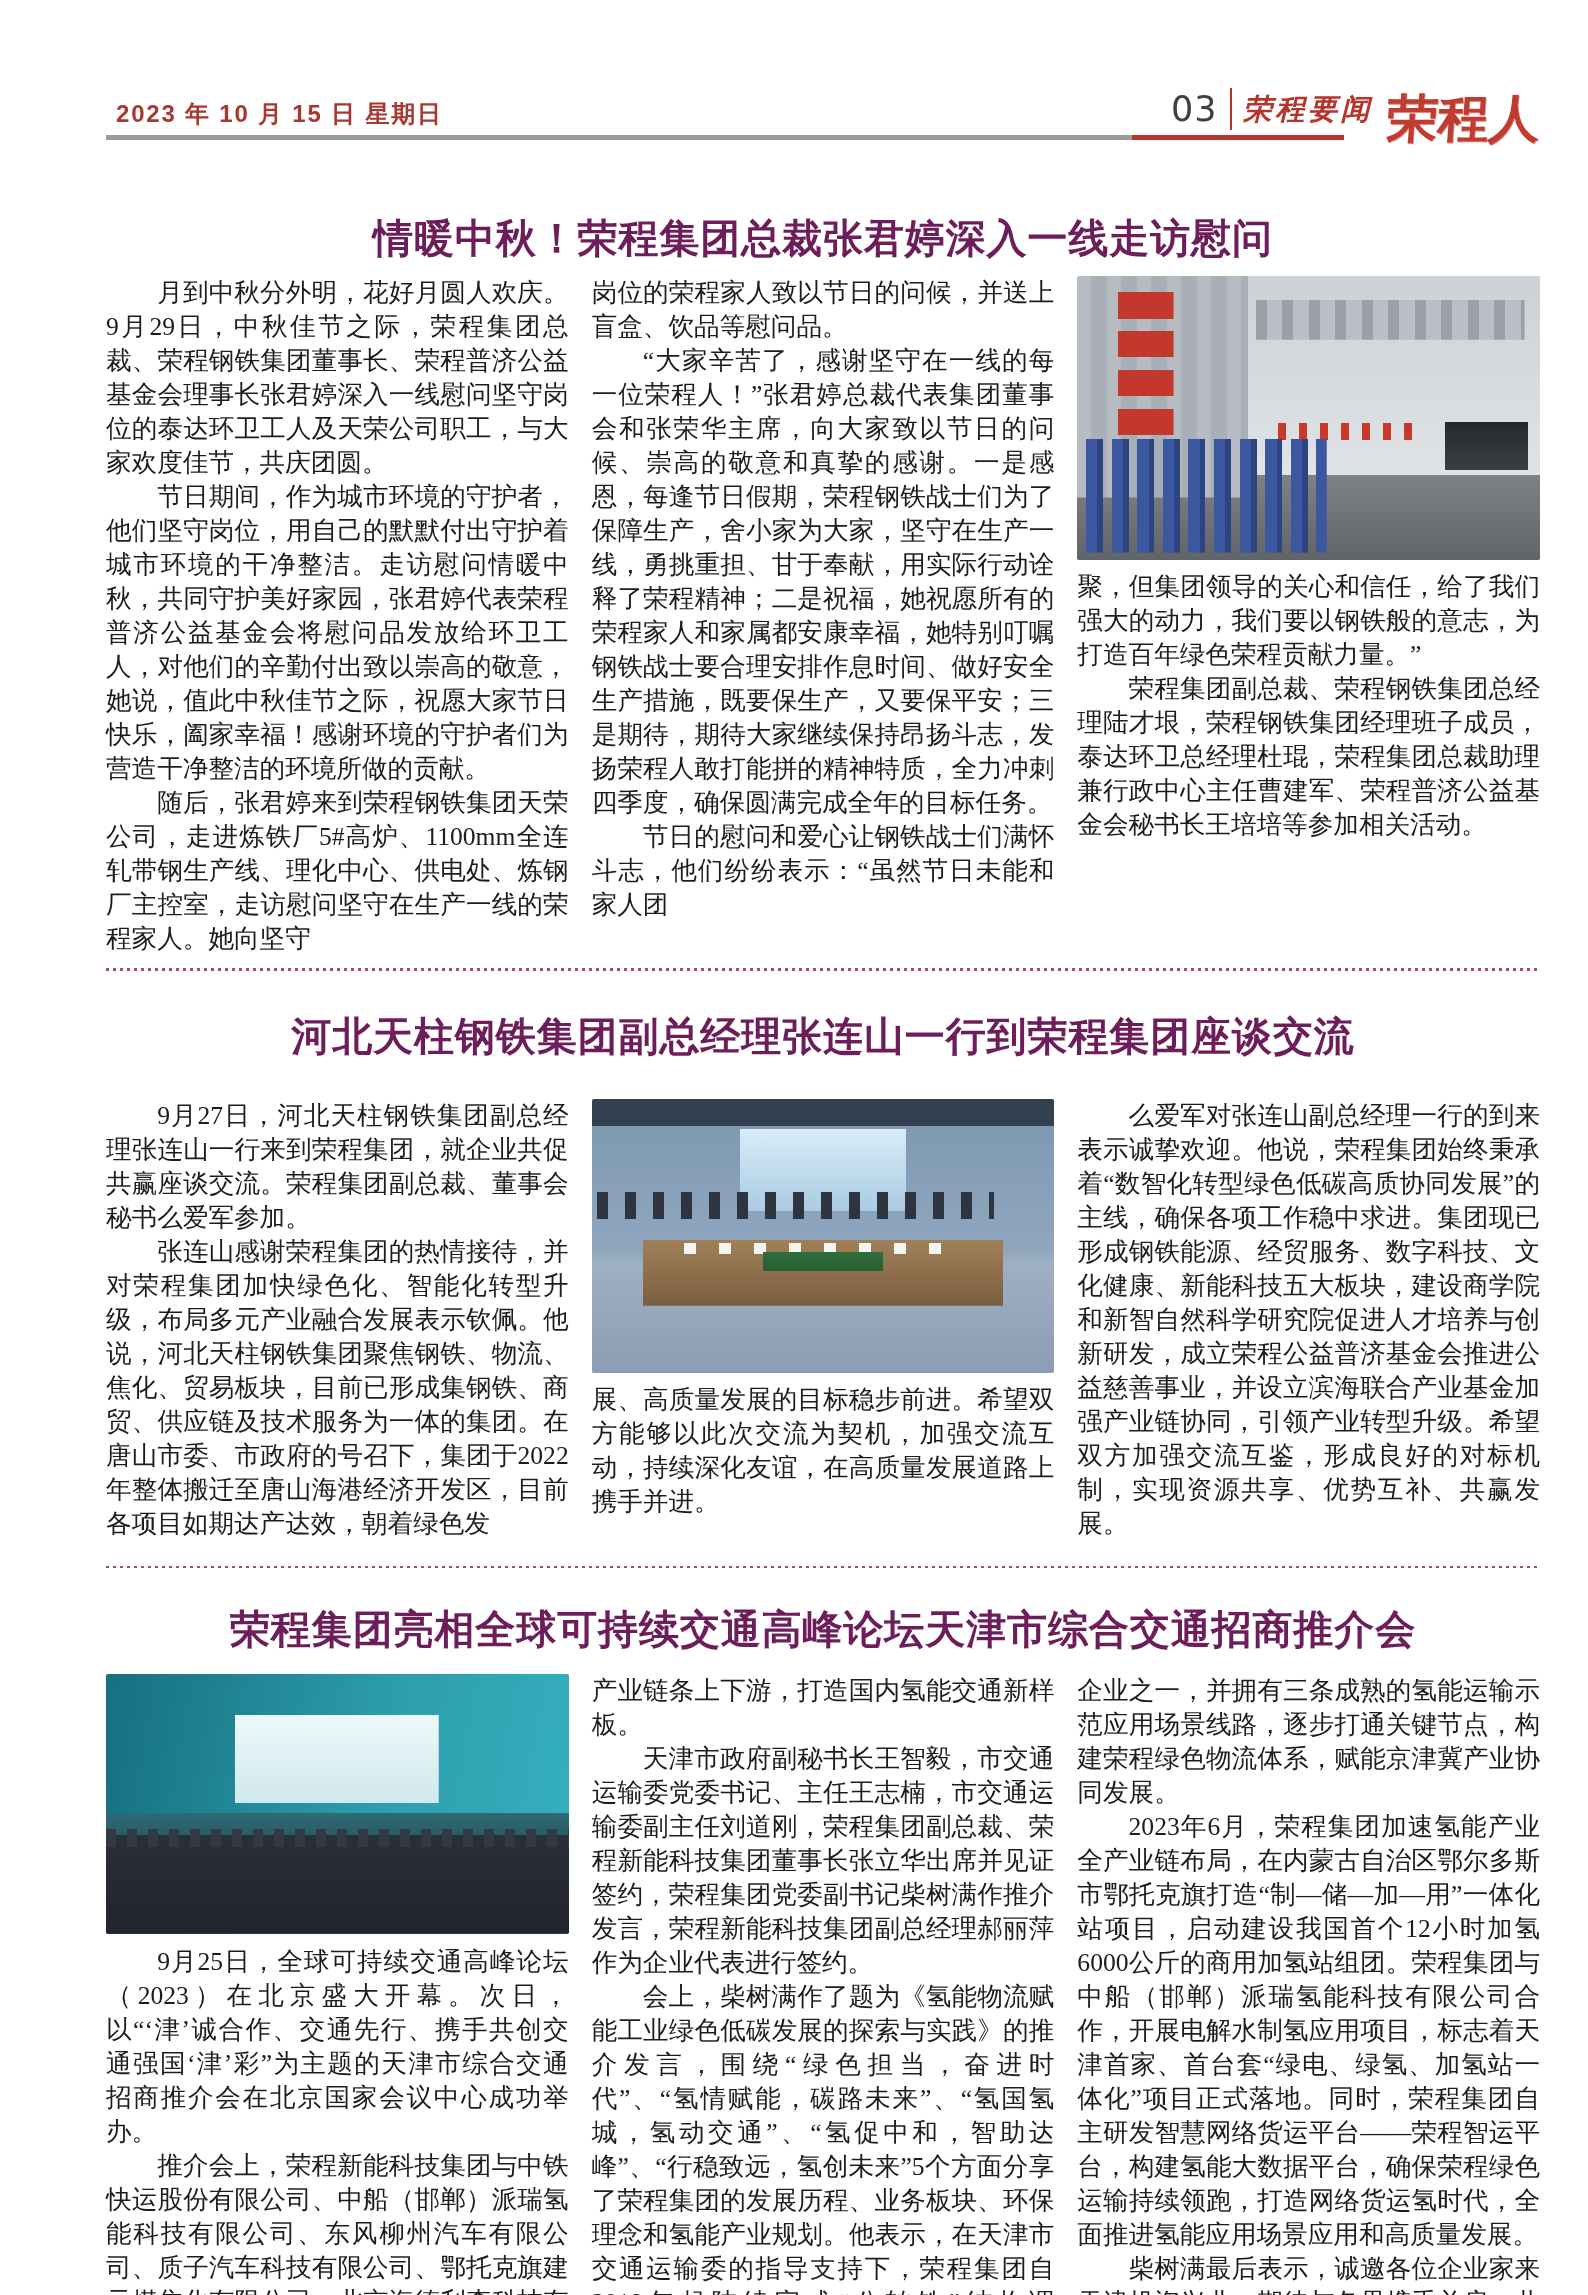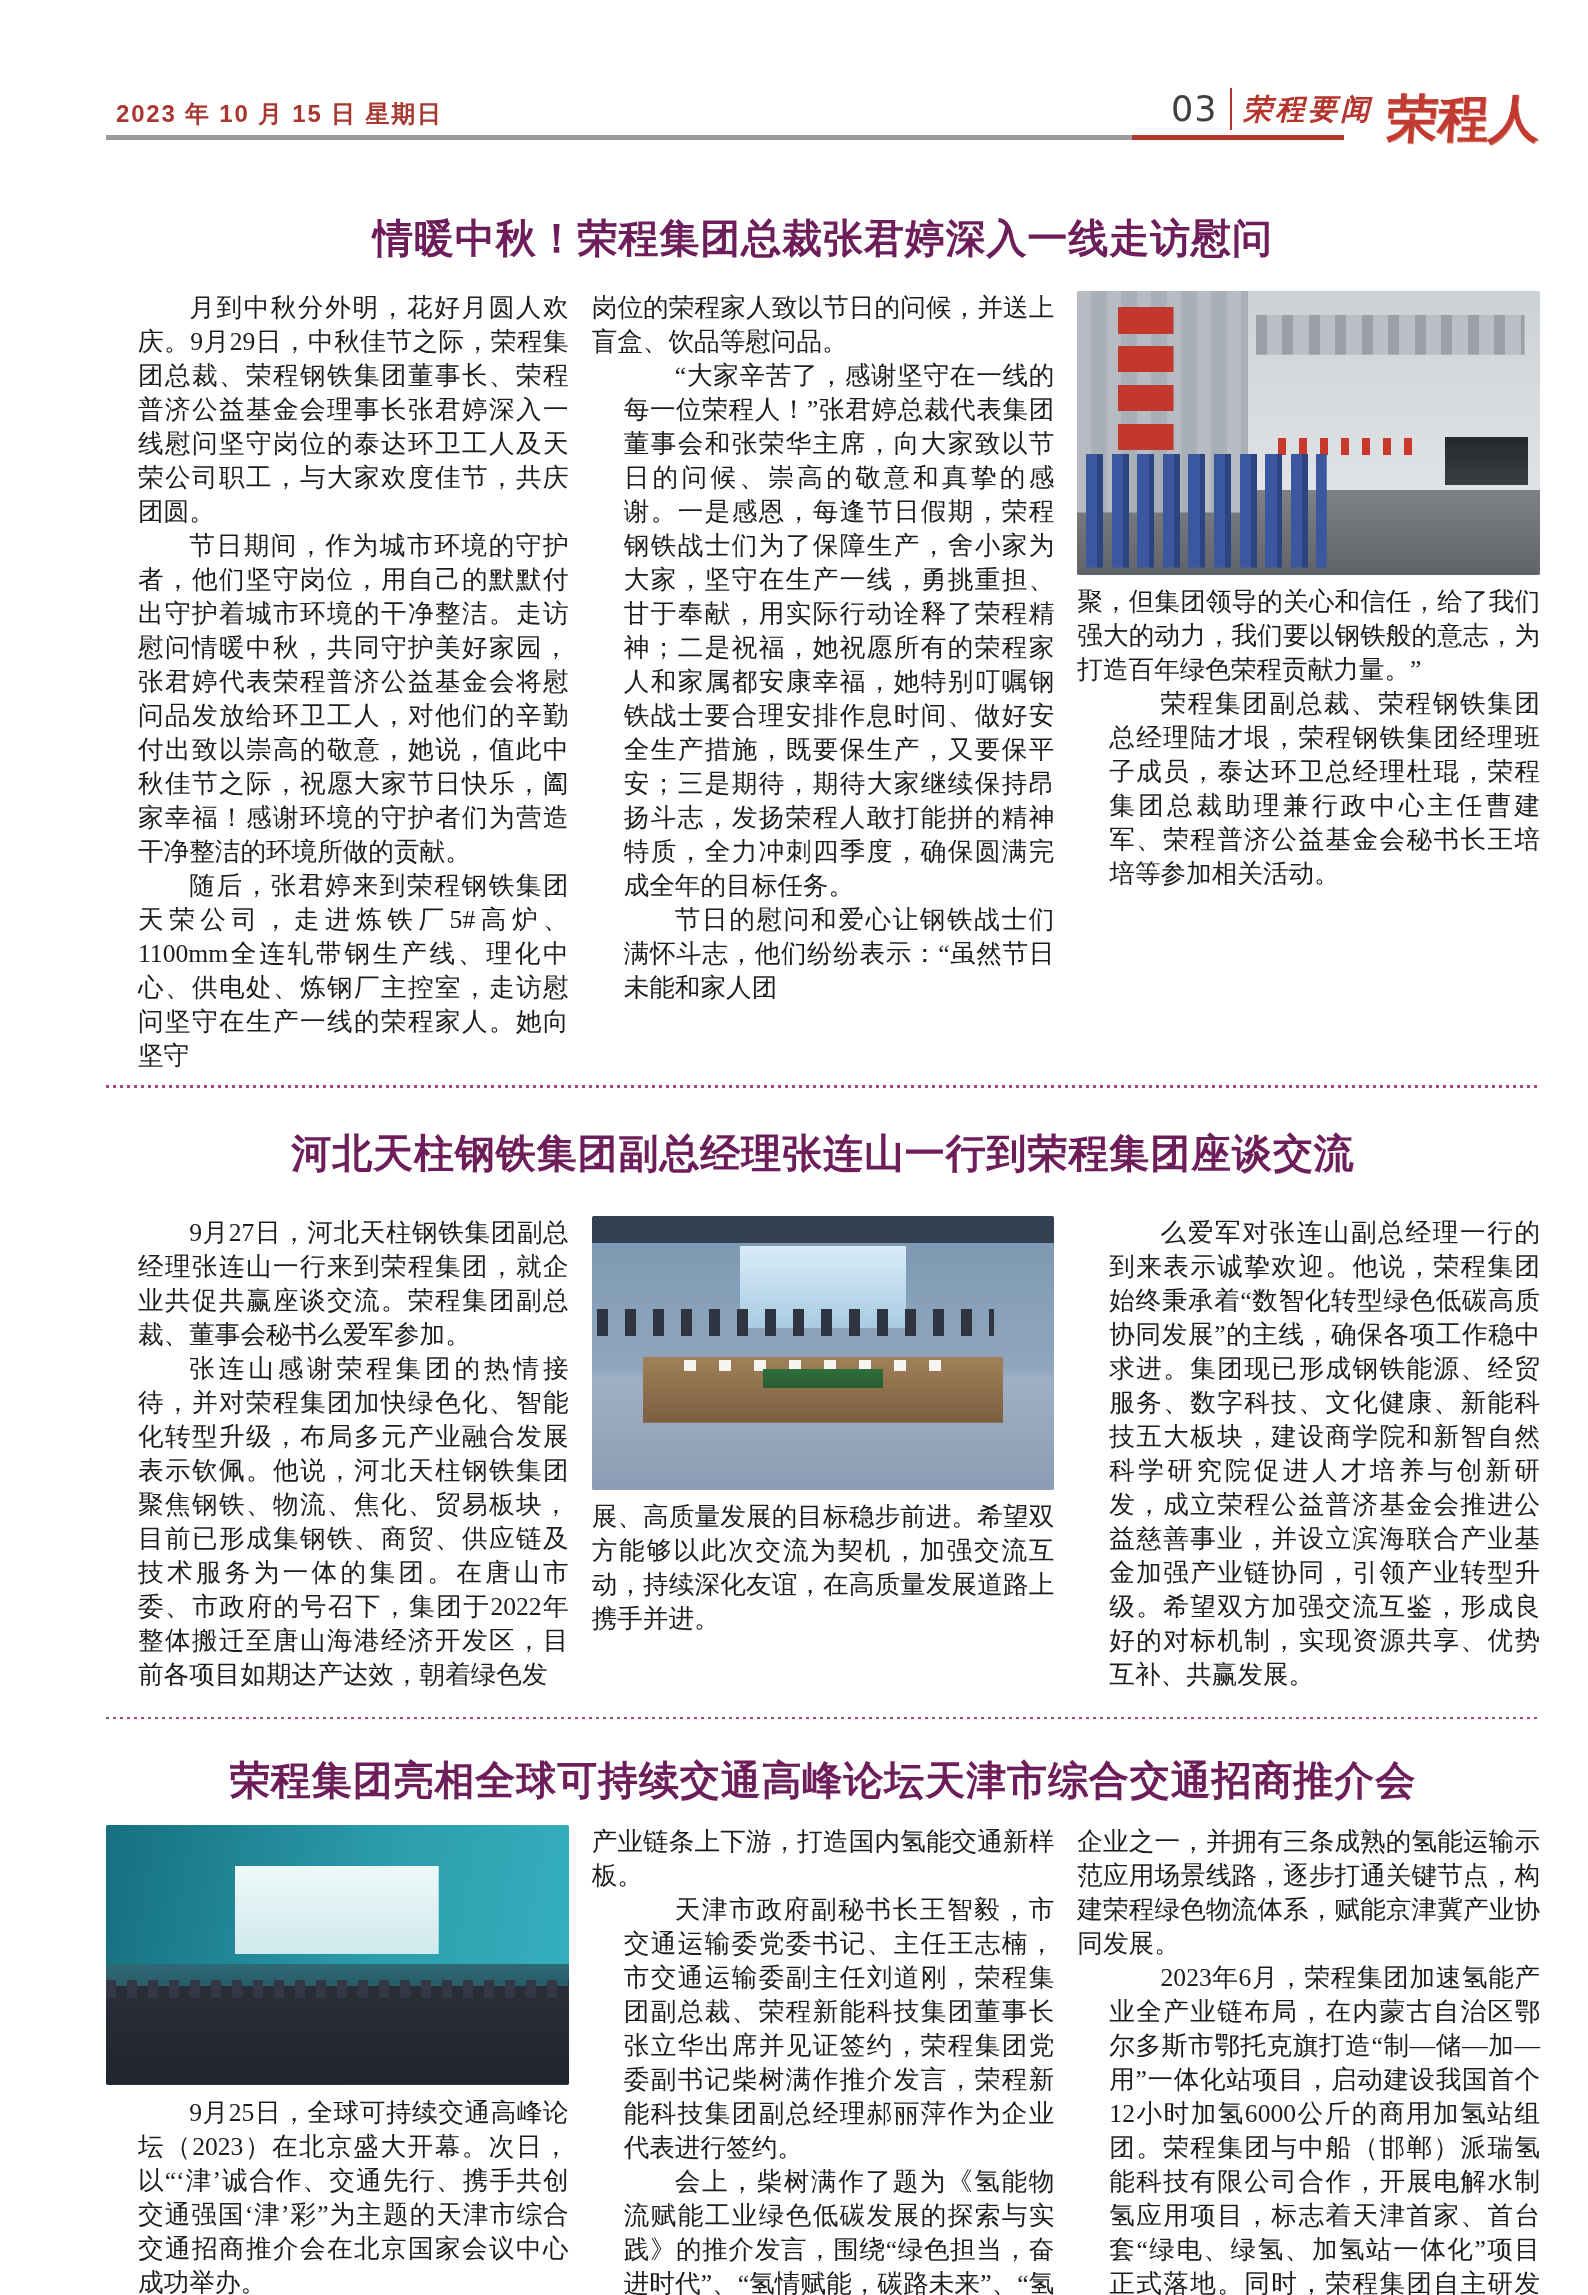--- a/index.html
+++ b/index.html
@@ -34,27 +34,27 @@
   .rule{display:flex;height:4.4px;margin-top:5.3px;}
   .rule-gray{flex:1;background:#9a9a9a;}
   .rule-red{width:212px;background:#b5342c;}
   .rule-spacer{width:196px;}
   
   .title{
     font-family:"Liberation Sans","DejaVu Sans",sans-serif;
     font-weight:700;font-size:40px;color:#6d1d59;text-align:center;
     letter-spacing:0.9px;margin:0;line-height:53px;
   }
-  .t1{margin:72px 0 26px;}
+  .t1{margin:72px 0 11px;}
   .t2{margin:39px 0 36px;}
   .t3{margin:35px 0 18px;}
   .cols{display:flex;gap:23px;}
   .col{flex:1;min-width:0;}
   .col p{margin:0;font-size:25.6px;line-height:34px;text-align:justify;}
-  .col p.indent{text-indent:2em;margin-left:32px;}
+  .col p.indent{text-indent:2em;}
   .dotted{height:2.6px;background:repeating-linear-gradient(90deg,#a0487f 0 2.6px,rgba(0,0,0,0) 2.6px 7px);}
   .d1{margin-top:12.4px;}
   .d2{margin-top:25px;}
   
   .photo{width:100%;border-radius:1.8px;margin-bottom:10.6px;}
   .photo-factory{
     height:284px;
     background:
       linear-gradient(#26292e,#3a3d42) 97% 62%/18% 17% no-repeat,
       repeating-linear-gradient(90deg,#3a57a0 0 11.5px,#2c4480 11.5px 17px,rgba(0,0,0,0) 17px 25.6px) 4% 96%/52% 40% no-repeat,

